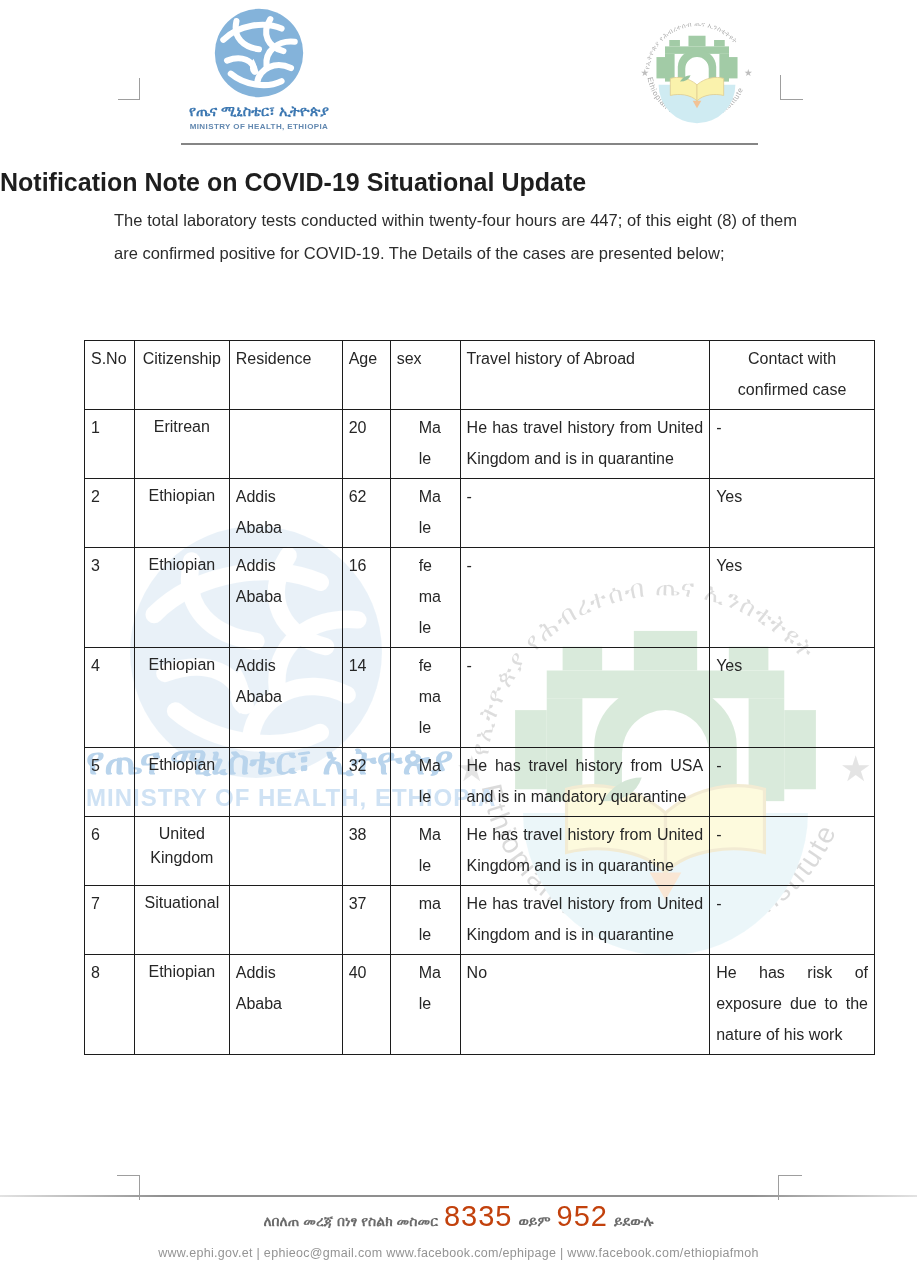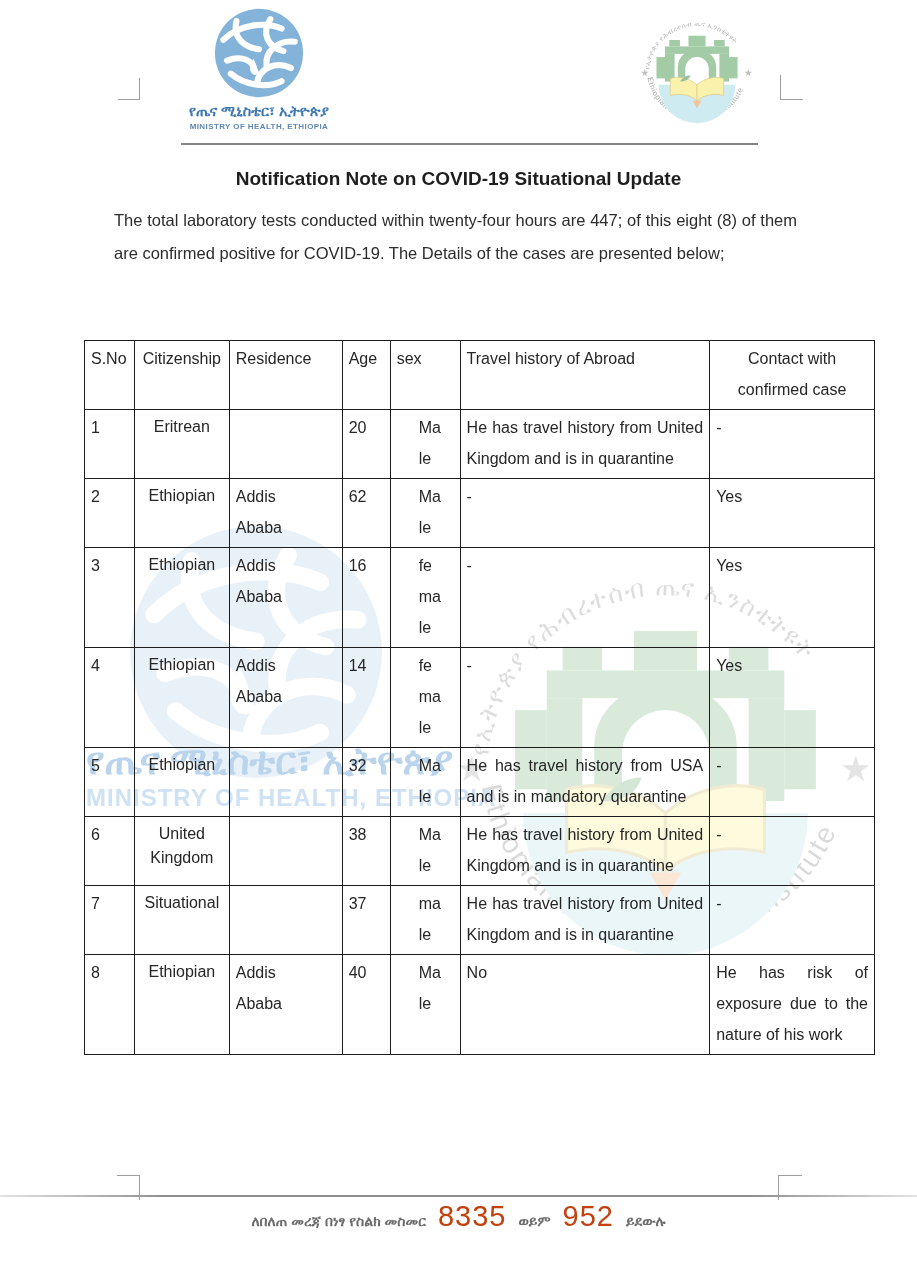--- a/index.html
+++ b/index.html
@@ -17,22 +17,22 @@
   .mark.bl { left:117px; top:1175px; width:23px; height:25px; border-right:1px solid #9e9e9e; border-top:1px solid #9e9e9e; }
   .mark.br { left:778px; top:1175px; width:24px; height:25px; border-left:1px solid #9e9e9e;  border-top:1px solid #9e9e9e; }
   
   .moh-logo  { position:absolute; left:212px; top:6px;  width:94px;  height:94px; }
   .moh-cap   { position:absolute; left:118px; top:102px; width:282px; text-align:center; }
   .moh-cap .am { font-size:14.5px; font-weight:700; color:#3d78b2; line-height:18px; }
   .moh-cap .en { font-size:8px; font-weight:700; color:#6288b0; letter-spacing:.4px; margin-top:2px; }
   .ephi-logo { position:absolute; left:633px; top:8px; width:128px; height:128px; opacity:.55; }
   .hdr-rule  { position:absolute; left:181px; top:143px; width:577px; height:2px; background:#858585; }
   
-  .doc-title { position:absolute; left:0; top:168px; width:917px; text-align:center;
-               font-size:19px; font-weight:700; color:#1e1e1e; }
+  .doc-title { position:absolute; left:0; top:168px; width:917px; 
+               font-size:25px; font-weight:700; color:#1e1e1e; }
   .intro { position:absolute; left:114px; top:204px; width:683px;
            font-size:16.5px; line-height:33px; text-align:justify; color:#2c2c2c; }
   
   .wm { position:absolute; z-index:0; pointer-events:none; }
   .wm-globe { left:122px; top:518px; width:268px; height:268px; opacity:.17; }
   .wm-ephi  { left:428px; top:528px; width:475px; height:475px; opacity:.22; }
   .wm-text  { left:86px; top:740px; width:400px; }
   .wm-text .am { font-size:38px; font-weight:700; color:#b9d4ec; line-height:42px; white-space:nowrap; }
   .wm-text .en { font-size:24px; font-weight:700; color:#cfe2f4; letter-spacing:1px; margin-top:2px; white-space:nowrap; }
   
@@ -49,21 +49,21 @@
   table.cases td:nth-child(2) { line-height:24px; padding-top:5px; }
   table.cases td:nth-child(3) { padding-right:36px;margin-top:7px; }
   table.cases td:nth-child(5) { overflow-wrap:anywhere; padding-right:16px;padding-left:28px; }
   table.cases td:nth-child(6) { text-align:justify; }
   table.cases tr.last td:nth-child(6) { text-align:left; }
   table.cases tr.last td:nth-child(7) { text-align:justify; }
   
   .ftr-rule { position:absolute; left:0; top:1195px; width:917px; height:2px;
               background:linear-gradient(90deg,#e3e3e3,#8f8f8f 18%,#8f8f8f 82%,#e3e3e3); }
   .hotline { position:absolute; left:0; top:1200px; width:917px;
-             display:flex; justify-content:center; align-items:baseline; gap:12px;
+             display:flex; justify-content:center; align-items:baseline; gap:6px;
              color:#6c6c6c; }
   .hotline .txt { font-size:14px; font-weight:700; }
   .hotline .num { font-size:29px; font-weight:400; color:#c2410c; letter-spacing:1px; }
   .links { position:absolute; left:0; top:1246px; width:917px; text-align:center;
            font-size:12.5px; color:#949494; letter-spacing:.3px; }
 </style>
 </head>
 <body>
 
 <svg width="0" height="0" style="position:absolute" aria-hidden="true">
@@ -245,14 +245,15 @@
   </table>
 
   <div class="ftr-rule"></div>
   <div class="hotline">
     <span class="txt">ለበለጠ መረጃ በነፃ የስልክ መስመር</span>
     <span class="num">8335</span>
     <span class="txt">ወይም</span>
     <span class="num">952</span>
     <span class="txt">ይደውሉ</span>
   </div>
+  <div class="links">www.ephi.gov.et   |   ephieoc@gmail.com  www.facebook.com/ephipage   |   www.facebook.com/ethiopiafmoh</div>
 
 </div>
 
 </body></html>

